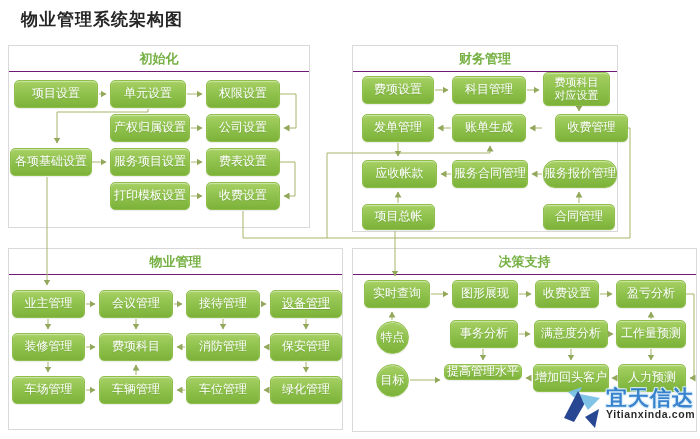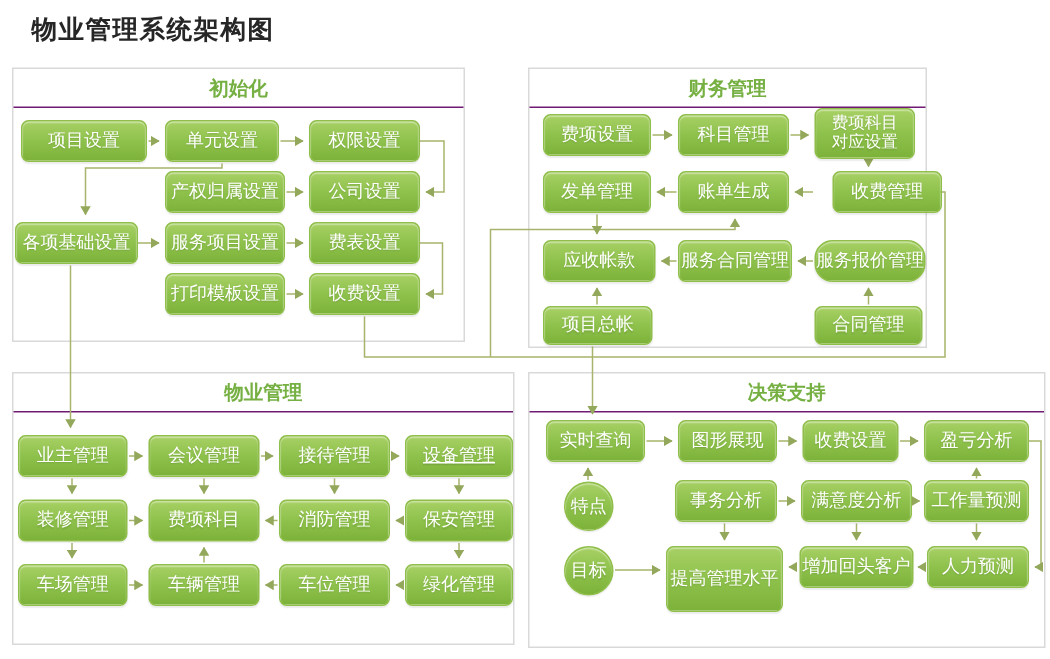--- a/index.html
+++ b/index.html
@@ -148,19 +148,31 @@
       <div class="node" style="left: 270px; top: 376px; width: 72px; height: 28px;">绿化管理</div>
       <div class="node" style="left: 364px; top: 280px; width: 66px; height: 28px;">实时查询</div>
       <div class="node" style="left: 452px; top: 280px; width: 66px; height: 28px;">图形展现</div>
       <div class="node" style="left: 535px; top: 280px; width: 64px; height: 28px;">收费设置</div>
       <div class="node" style="left: 616px; top: 280px; width: 70px; height: 28px;">盈亏分析</div>
       <div class="node circle" style="left: 376px; top: 321px; width: 33px; height: 33px;">特点</div>
       <div class="node" style="left: 450px; top: 320px; width: 68px; height: 28px;">事务分析</div>
       <div class="node" style="left: 534px; top: 320px; width: 74px; height: 28px;">满意度分析</div>
       <div class="node" style="left: 616px; top: 320px; width: 70px; height: 28px;">工作量预测</div>
       <div class="node circle" style="left: 376px; top: 364px; width: 33px; height: 33px;">目标</div>
-      <div class="node" style="left: 444px; top: 364px; width: 78px; height: 44px;">提高管理水平</div>
+      <div class="node" style="left: 444px; top: 364px; width: 78px; height: 16px;">提高管理水平</div>
       <div class="node" style="left: 533px; top: 364px; width: 76px; height: 28px;">增加回头客户</div>
       <div class="node" style="left: 618px; top: 364px; width: 68px; height: 28px;">人力预测</div>
     </div>
 
+  <div id="watermark">
+    <svg width="46" height="46" viewBox="0 0 46 46">
+      <polygon points="10,6 24,1 18,13" fill="#79c1e6"></polygon>
+      <polygon points="6,32 20,5 27,17 16,36" fill="#1c3e8e"></polygon>
+      <polygon points="22,8 42,12 30,24 25,16" fill="#79c1e6"></polygon>
+      <polygon points="27,31 41,23 37,42" fill="#1c3e8e"></polygon>
+    </svg>
+    <div class="wm-text">
+      <div class="wm-brand">宜天信达</div>
+      <div class="wm-domain">Yitianxinda.com</div>
+    </div>
+  </div>
 
 </div>
 
 </body></html>

